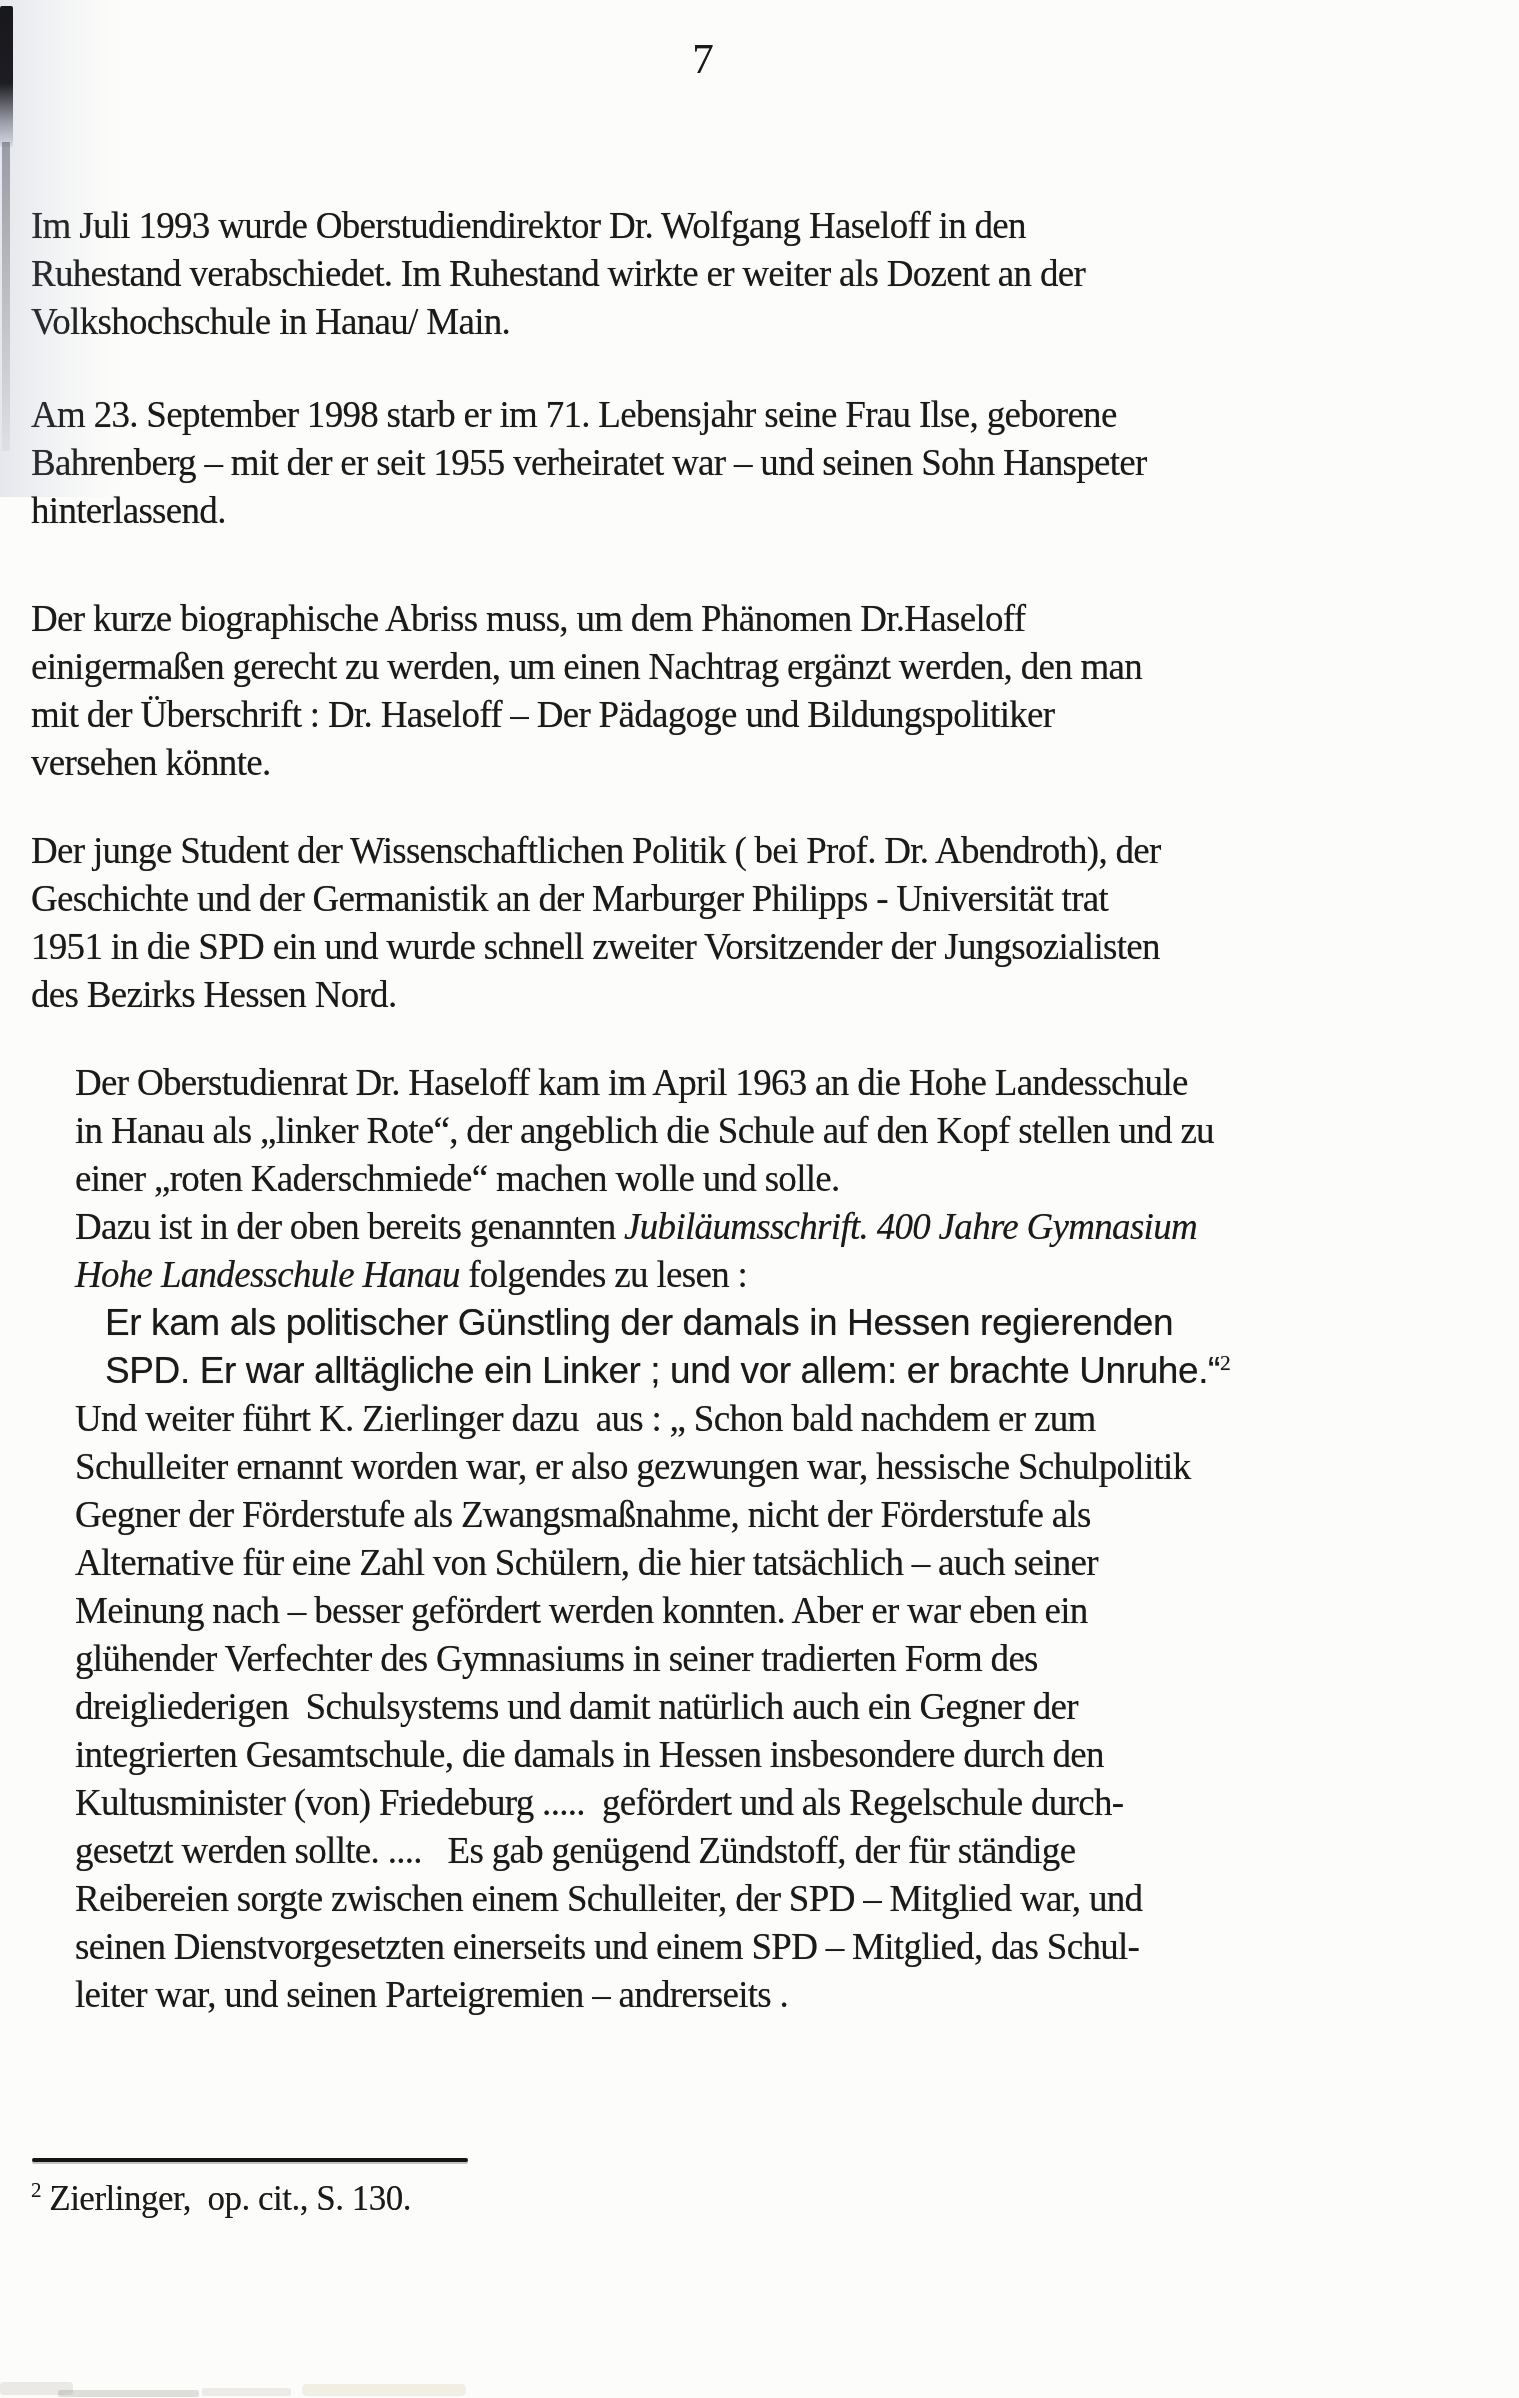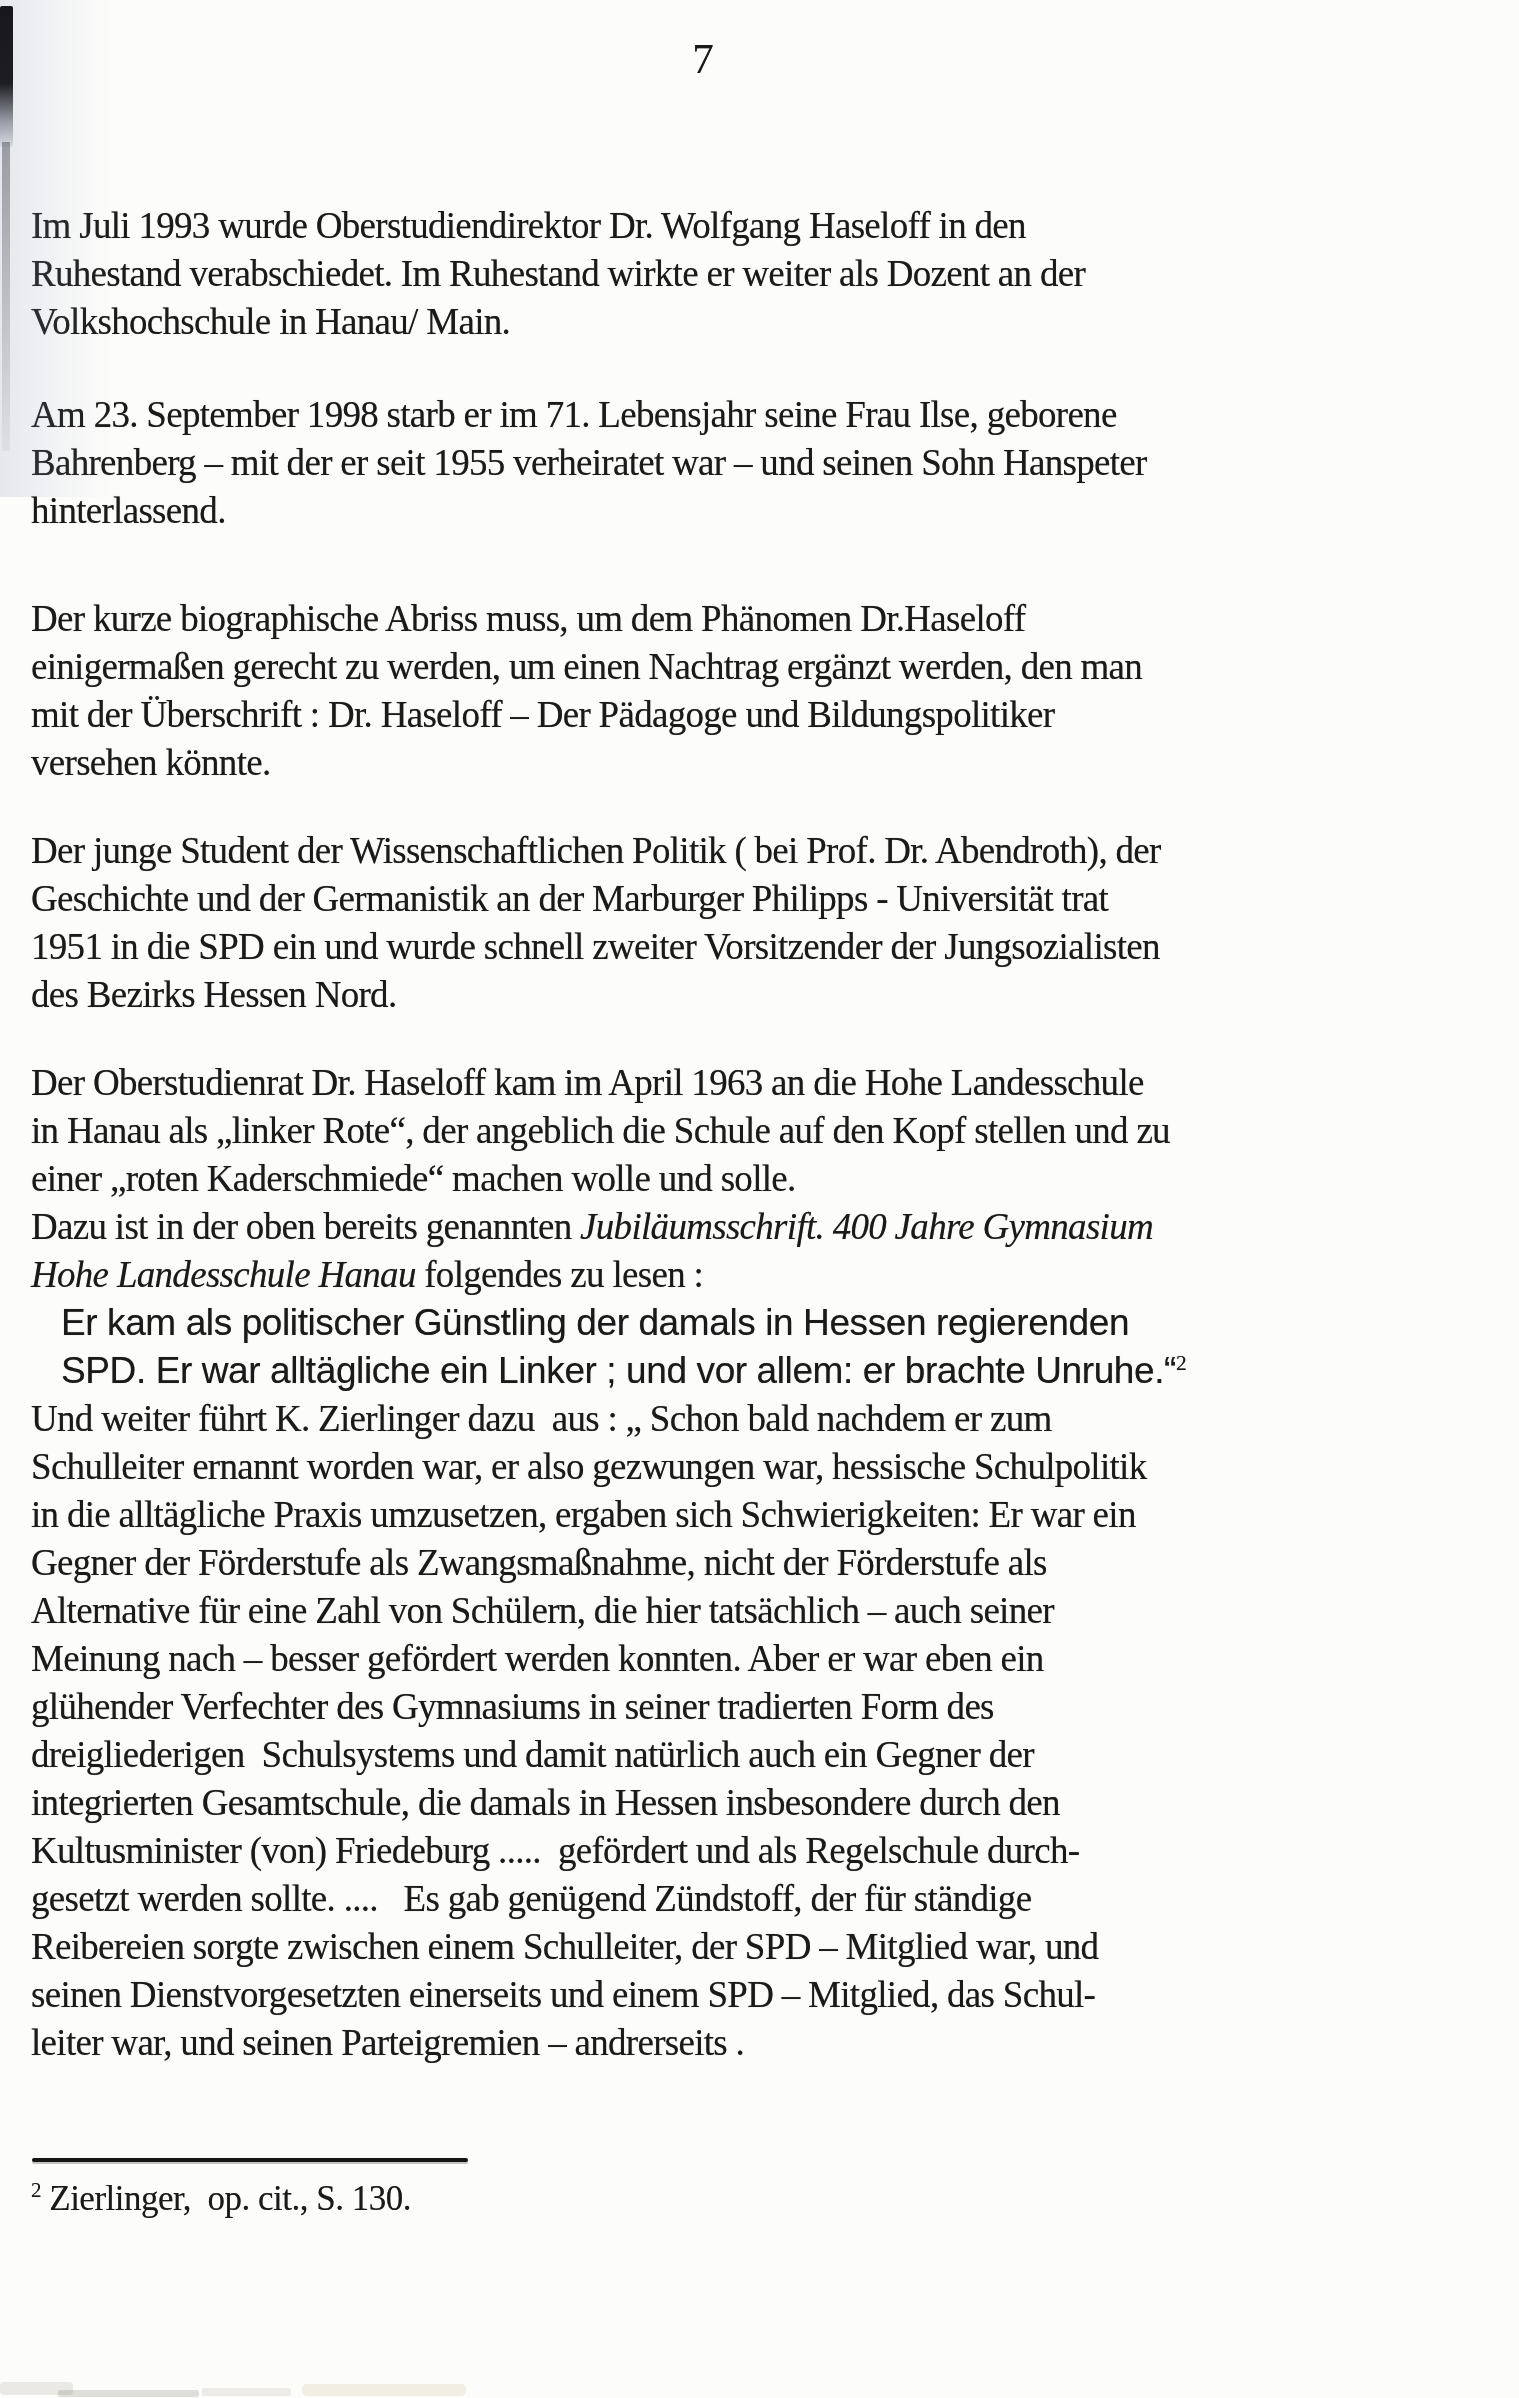--- a/index.html
+++ b/index.html
@@ -105,31 +105,30 @@
         <div class="line"><span class="sg-r">einigermaßen gerecht zu werden, um einen Nachtrag ergänzt werden, den man</span></div>
         <div class="line"><span class="sg-r">mit der Überschrift : Dr. Haseloff – Der Pädagoge und Bildungspolitiker</span></div>
         <div class="line"><span class="sg-r">versehen könnte.</span></div>
       </div>
       <div class="paragraph" style="top: 827px;">
         <div class="line"><span class="sg-r">Der junge Student der Wissenschaftlichen Politik ( bei Prof. Dr. Abendroth), der</span></div>
         <div class="line"><span class="sg-r">Geschichte und der Germanistik an der Marburger Philipps - Universität trat</span></div>
         <div class="line"><span class="sg-r">1951 in die SPD ein und wurde schnell zweiter Vorsitzender der Jungsozialisten</span></div>
         <div class="line"><span class="sg-r">des Bezirks Hessen Nord.</span></div>
       </div>
-      <div class="paragraph" style="top: 1059px;">
+      <div class="paragraph" style="top: 1059px; margin-left: 44px;">
         <div class="line"><span class="sg-r">Der Oberstudienrat Dr. Haseloff kam im April 1963 an die Hohe Landesschule</span></div>
         <div class="line"><span class="sg-r">in Hanau als „linker Rote“, der angeblich die Schule auf den Kopf stellen und zu</span></div>
         <div class="line"><span class="sg-r">einer „roten Kaderschmiede“ machen wolle und solle.</span></div>
         <div class="line"><span class="sg-r">Dazu ist in der oben bereits genannten </span><span class="sg-i">Jubiläumsschrift. 400 Jahre Gymnasium</span></div>
         <div class="line"><span class="sg-i">Hohe Landesschule Hanau</span><span class="sg-r"> folgendes zu lesen :</span></div>
         <div class="line" style="padding-left: 30px;"><span class="sg-a">Er kam als politischer Günstling der damals in Hessen regierenden</span></div>
         <div class="line" style="padding-left: 30px;"><span class="sg-a">SPD. Er war alltägliche ein Linker ; und vor allem: er brachte Unruhe.“</span><span class="sg-sup">2</span></div>
         <div class="line"><span class="sg-r">Und weiter führt K. Zierlinger dazu  aus : „ Schon bald nachdem er zum</span></div>
         <div class="line"><span class="sg-r">Schulleiter ernannt worden war, er also gezwungen war, hessische Schulpolitik</span></div>
-        <div class="line"><span class="sg-r">in die alltägliche Praxis umzusetzen, ergaben sich Schwierigkeiten: Er war ein</span></div>
         <div class="line"><span class="sg-r">Gegner der Förderstufe als Zwangsmaßnahme, nicht der Förderstufe als</span></div>
         <div class="line"><span class="sg-r">Alternative für eine Zahl von Schülern, die hier tatsächlich – auch seiner</span></div>
         <div class="line"><span class="sg-r">Meinung nach – besser gefördert werden konnten. Aber er war eben ein</span></div>
         <div class="line"><span class="sg-r">glühender Verfechter des Gymnasiums in seiner tradierten Form des</span></div>
         <div class="line"><span class="sg-r">dreigliederigen  Schulsystems und damit natürlich auch ein Gegner der</span></div>
         <div class="line"><span class="sg-r">integrierten Gesamtschule, die damals in Hessen insbesondere durch den</span></div>
         <div class="line"><span class="sg-r">Kultusminister (von) Friedeburg .....  gefördert und als Regelschule durch-</span></div>
         <div class="line"><span class="sg-r">gesetzt werden sollte. ....   Es gab genügend Zündstoff, der für ständige</span></div>
         <div class="line"><span class="sg-r">Reibereien sorgte zwischen einem Schulleiter, der SPD – Mitglied war, und</span></div>
         <div class="line"><span class="sg-r">seinen Dienstvorgesetzten einerseits und einem SPD – Mitglied, das Schul-</span></div>

